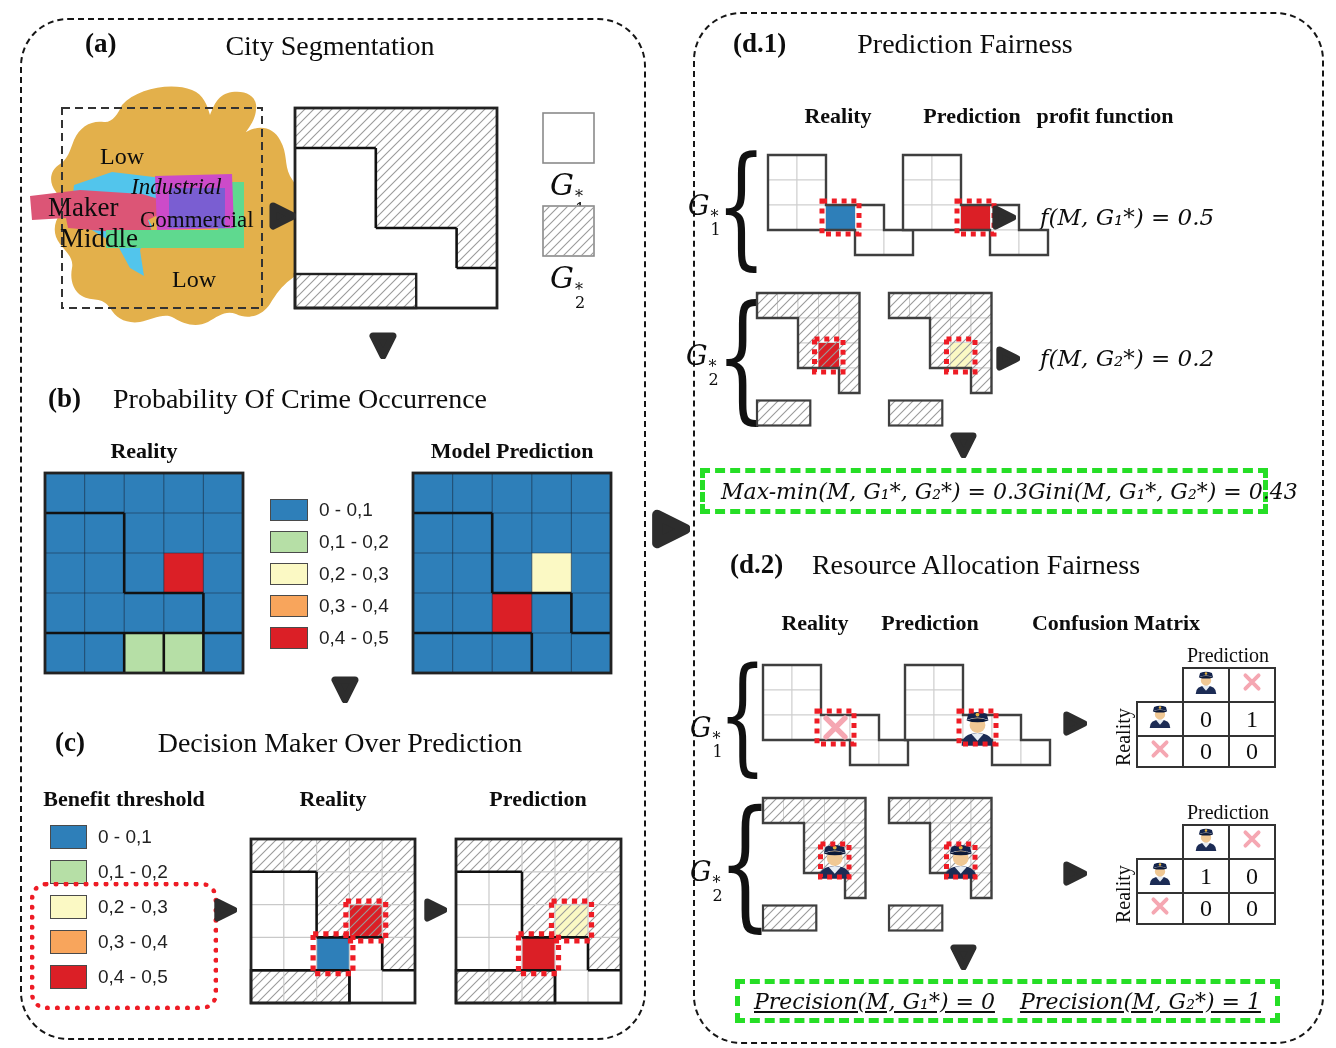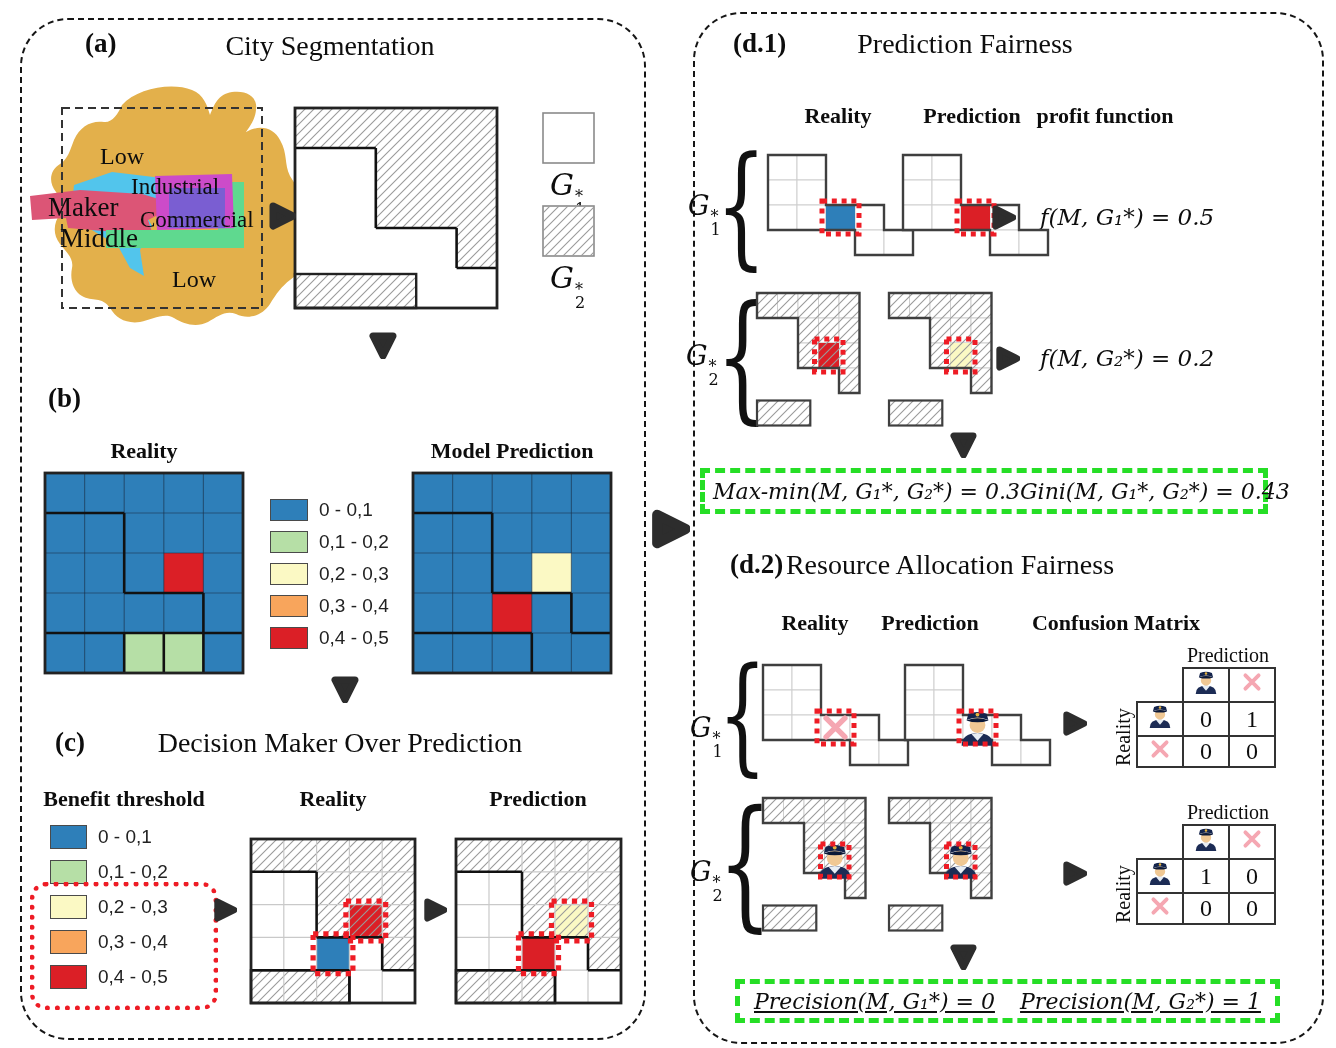--- a/index.html
+++ b/index.html
@@ -66,21 +66,21 @@
   <svg class="abs" style="left:22px;top:80px;" width="285" height="252">
     <path d="M100 25 C115 8 150 2 170 10 C182 15 185 25 188 35 C192 25 196 14 210 12 C224 10 236 16 234 30 C233 40 228 46 224 52 C238 44 252 48 258 60 C266 74 262 84 268 96 C276 108 280 118 274 132 C270 142 272 152 278 164 C284 178 280 192 268 200 C260 206 254 214 248 224 C240 236 226 240 214 234 C204 230 196 236 186 242 C174 248 162 244 152 238 C142 232 130 240 118 242 C104 244 94 238 88 228 C80 216 70 222 60 216 C50 210 48 198 50 188 C52 178 44 172 38 164 C30 154 32 142 38 134 C42 128 40 120 34 112 C26 102 28 90 38 84 C46 79 48 70 52 60 C58 46 70 40 82 42 C90 43 96 34 100 25 Z" fill="#E3B04B"></path>
     <path d="M52 105 L90 92 L140 98 L158 108 L150 122 L120 128 L130 146 L118 170 L122 196 L108 188 L96 166 L70 150 L74 132 L50 124 Z" fill="#52C5EC"></path>
     <path d="M8 116 L58 110 L120 114 L140 120 L138 134 L126 140 L130 152 L94 152 L46 148 L44 138 L10 140 Z" fill="#DC5576"></path>
     <path d="M196 102 L222 102 L222 168 L84 168 L84 150 L196 150 Z" fill="#5FD98F"></path>
     <path d="M133 96 L210 94 L212 148 L135 150 Z" fill="#CC4BC9"></path>
     <path d="M147 108 L203 108 L203 148 L147 148 Z" fill="#7A5ED2"></path>
     <rect x="40" y="28" width="200" height="200" fill="none" stroke="#333" stroke-width="2" stroke-dasharray="8 5"></rect>
   </svg>
   <div class="abs maplab" style="left:100px;top:143px;font-size:24px;">Low</div>
-  <div class="abs maplab" style="left:131px;top:174px;">Industrial</div>
+  <div class="abs maplab" style="left:131px;top:174px;font-style:italic;">Industrial</div>
   <div class="abs maplab" style="left:48px;top:192px;font-size:27px;">Maker</div>
   <div class="abs maplab" style="left:140px;top:207px;">Commercial</div>
   <div class="abs maplab" style="left:60px;top:223px;font-size:27px;">Middle</div>
   <div class="abs maplab" style="left:172px;top:266px;font-size:24px;">Low</div>
 
   <svg class="abs" style="left:542px;top:112px;" width="53" height="52">
     <rect x="1" y="1" width="51" height="50" fill="#fff" stroke="#8a8a8a" stroke-width="1.6"></rect>
     </svg>
   <span class="gs" style="left:550px;top:167px;font-size:30px;">
     <span>G</span><span class="ss">
@@ -91,20 +91,21 @@
     <rect x="1" y="1" width="51" height="50" fill="#fff" stroke="#8a8a8a" stroke-width="1.6"></rect>
     <rect x="1" y="1" width="51" height="50" fill="url(#hatch)" stroke="none"></rect>
     </svg>
   <span class="gs" style="left:550px;top:260px;font-size:30px;">
     <span>G</span><span class="ss">
         <span>*</span>
         <span>2</span>
       </span></span>
 
   <div class="abs plabel" style="left:48px;top:383px;">(b)</div>
+  <div class="abs ptitle" style="left:300px;top:383px;transform:translateX(-50%);">Probability Of Crime Occurrence</div>
   <div class="abs h2" style="left:144px;top:438px;transform:translateX(-50%);">Reality</div>
   <div class="abs h2" style="left:512px;top:438px;transform:translateX(-50%);">Model Prediction</div>
 
   <div class="leg-row" style="left:270px;top:499px;">
       <div class="sw" style="background: rgb(46, 127, 185);"></div>
       <div class="leg-txt">0 - 0,1</div>
     </div>
   <div class="leg-row" style="left:270px;top:531px;">
       <div class="sw" style="background: rgb(182, 223, 166);"></div>
       <div class="leg-txt">0,1 - 0,2</div>
@@ -163,27 +164,27 @@
   <div class="brace" style="left:716px;top:139px;font-size:132px;line-height:132px;">{</div>
   <span class="gs" style="left:686px;top:340px;"><span>G</span><span class="ss">
         <span>*</span>
         <span>2</span>
       </span></span>
   <div class="brace" style="left:716px;top:288px;font-size:138px;line-height:138px;">{</div>
 
   <div class="abs math" style="left:1040px;top:204px;font-size:23px;">f(M, G₁*) = 0.5</div>
   <div class="abs math" style="left:1040px;top:345px;font-size:23px;">f(M, G₂*) = 0.2</div>
 
-  <div class="greenbox" style="left:700px;top:468px;width:568px;height:46px;padding:0 20px 0 8px;">
+  <div class="greenbox" style="left:700px;top:468px;width:568px;height:46px;padding:0 20px 0 16px;">
     <span class="math">Max-min(M, G₁*, G₂*) = 0.3</span>
     <span class="math">Gini(M, G₁*, G₂*) = 0.43</span>
   </div>
 
   <div class="abs plabel" style="left:730px;top:549px;">(d.2)</div>
-  <div class="abs ptitle" style="left:950px;top:549px;transform:translateX(-50%);">Resource Allocation Fairness</div>
+  <div class="abs ptitle" style="left:976px;top:549px;transform:translateX(-50%);">Resource Allocation Fairness</div>
   <div class="abs h2" style="left:815px;top:610px;transform:translateX(-50%);">Reality</div>
   <div class="abs h2" style="left:930px;top:610px;transform:translateX(-50%);">Prediction</div>
   <div class="abs h2" style="left:1116px;top:610px;transform:translateX(-50%);">Confusion Matrix</div>
 
   <span class="gs" style="left:690px;top:712px;"><span>G</span><span class="ss">
         <span>*</span>
         <span>1</span>
       </span></span>
   <div class="brace" style="left:718px;top:650px;font-size:128px;line-height:128px;">{</div>
   <span class="gs" style="left:690px;top:856px;"><span>G</span><span class="ss">

